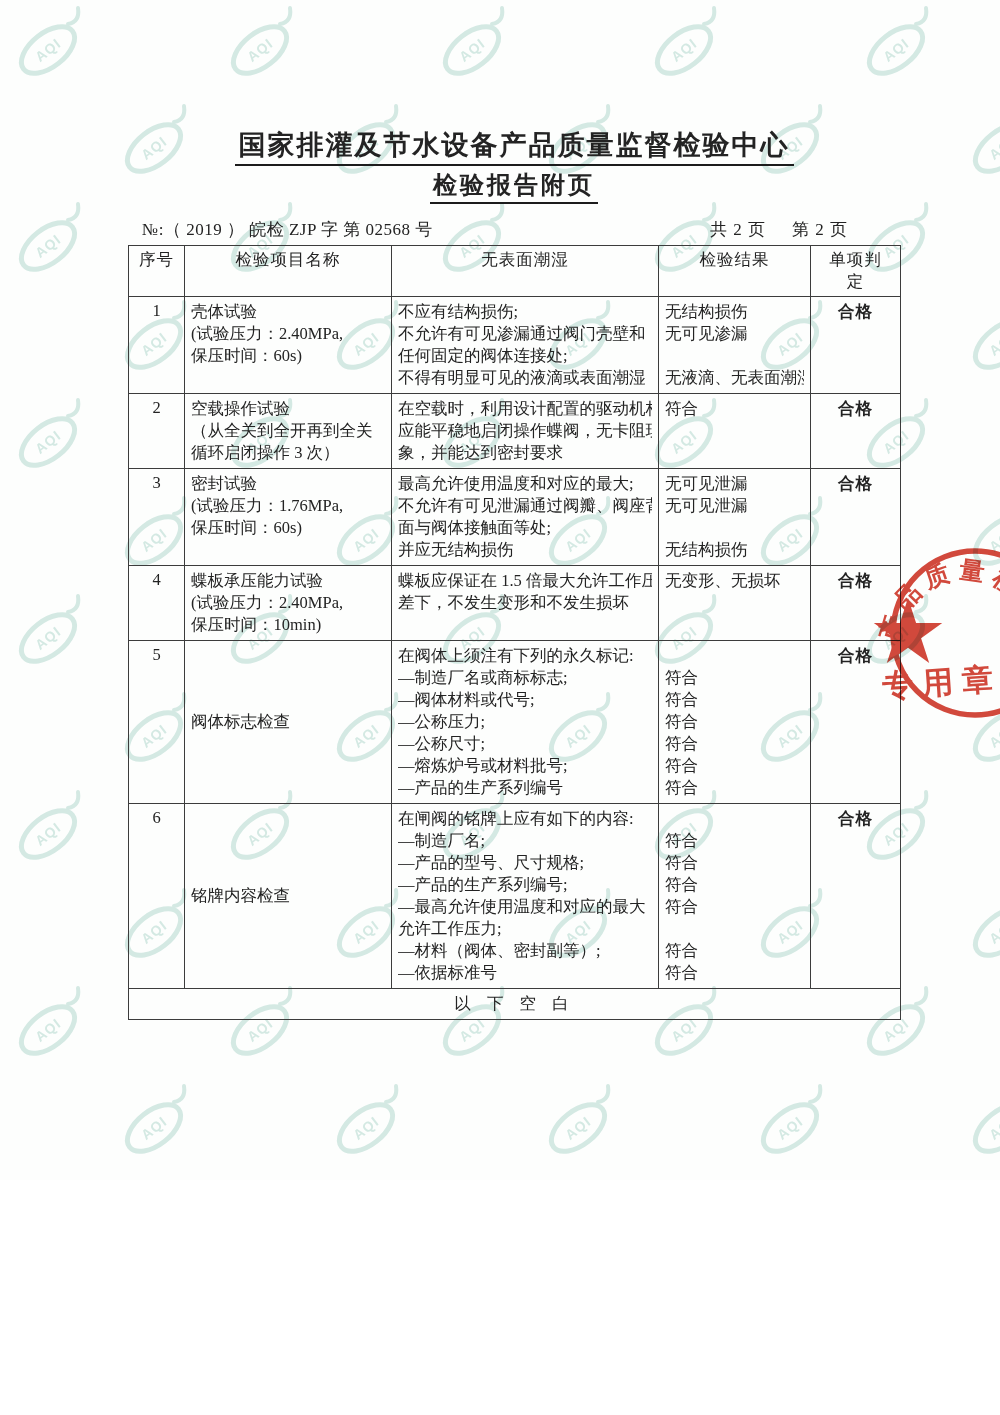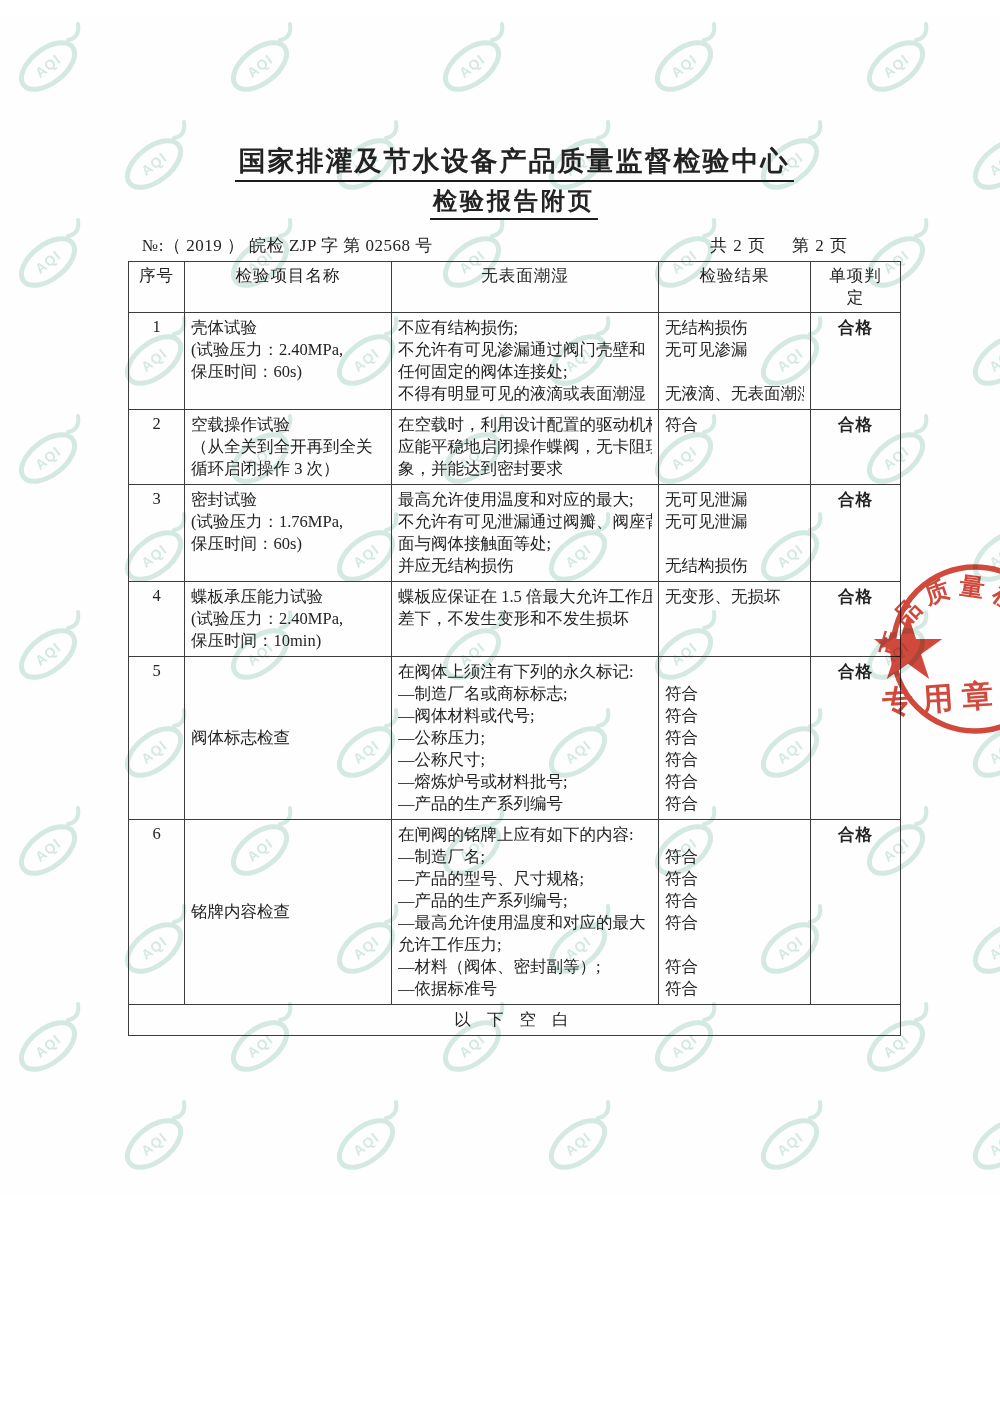--- a/index.html
+++ b/index.html
@@ -3,21 +3,21 @@
 <meta charset="utf-8">
 <style>
   * { margin: 0; padding: 0; box-sizing: border-box; }
   html, body { background: #ffffff; }
   body { font-family: "Liberation Serif", "DejaVu Serif", serif; color: #232323; }
 
   .page {
     position: relative;
     width: 1000px;
     height: 1180px;
-    margin: 16px auto;
+    margin: 0 auto;
     background: #fdfefd;
     overflow: hidden;
   }
 
   .watermark-layer {
     position: absolute;
     left: 0; top: 0;
     width: 1000px; height: 1415px;
     pointer-events: none;
   }

